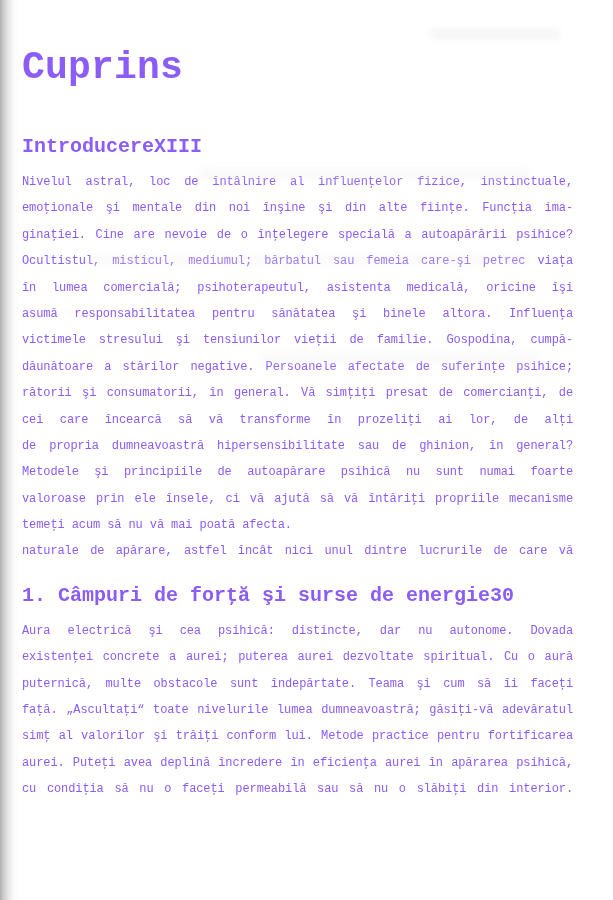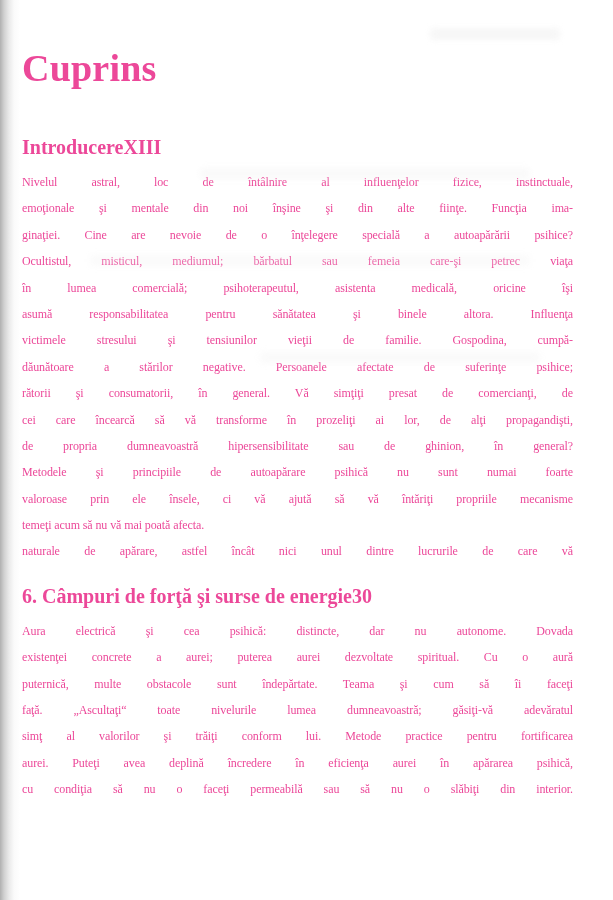--- a/index.html
+++ b/index.html
@@ -8,22 +8,22 @@
     background: #ffffff;
   }
   .page {
     position: relative;
     width: 613px;
     height: 900px;
     background: #ffffff;
     overflow: hidden;
     box-sizing: border-box;
     padding: 46px 40px 0 22px;
-    font-family: Liberation Serif, serif;
-    color: #ec4899;
+    font-family: Liberation Mono, monospace;
+    color: #8b5cf6;
   }
   .edge-shadow {
     position: absolute;
     left: 0; top: 0;
     width: 20px; height: 900px;
     background: linear-gradient(90deg, #b0b0b0 0px, #d0d0d0 4px, #eaeaea 9px, #fafafa 14px, #ffffff 20px);
     pointer-events: none;
   }
   
   .ghost {
@@ -103,21 +103,21 @@
         <div class="jline">de propria dumneavoastră hipersensibilitate sau de ghinion, în general?</div>
         <div class="jline">Metodele şi principiile de autoapărare psihică nu sunt numai foarte</div>
         <div class="jline">valoroase prin ele însele, ci vă ajută să vă întăriţi propriile mecanisme</div>
         <div class="jline last">temeţi acum să nu vă mai poată afecta.</div>
         <div class="jline">naturale de apărare, astfel încât nici unul dintre lucrurile de care vă</div>
       </div>
   </div>
 
   <div class="toc-entry ch2">
     <div class="entry-head">
-      <span class="entry-label">6. Câmpuri de forţă şi surse de energie</span>
+      <span class="entry-label">1. Câmpuri de forţă şi surse de energie</span>
       <span class="entry-page">30</span>
     </div>
     <div class="entry-summary">
         <div class="jline">Aura electrică şi cea psihică: distincte, dar nu autonome. Dovada</div>
         <div class="jline">existenţei concrete a aurei; puterea aurei dezvoltate spiritual. Cu o aură</div>
         <div class="jline">puternică, multe obstacole sunt îndepărtate. Teama şi cum să îi faceţi</div>
         <div class="jline">faţă. „Ascultaţi“ toate nivelurile lumea dumneavoastră; găsiţi-vă adevăratul</div>
         <div class="jline">simţ al valorilor şi trăiţi conform lui. Metode practice pentru fortificarea</div>
         <div class="jline">aurei. Puteţi avea deplină încredere în eficienţa aurei în apărarea psihică,</div>
         <div class="jline">cu condiţia să nu o faceţi permeabilă sau să nu o slăbiţi din interior.</div>

